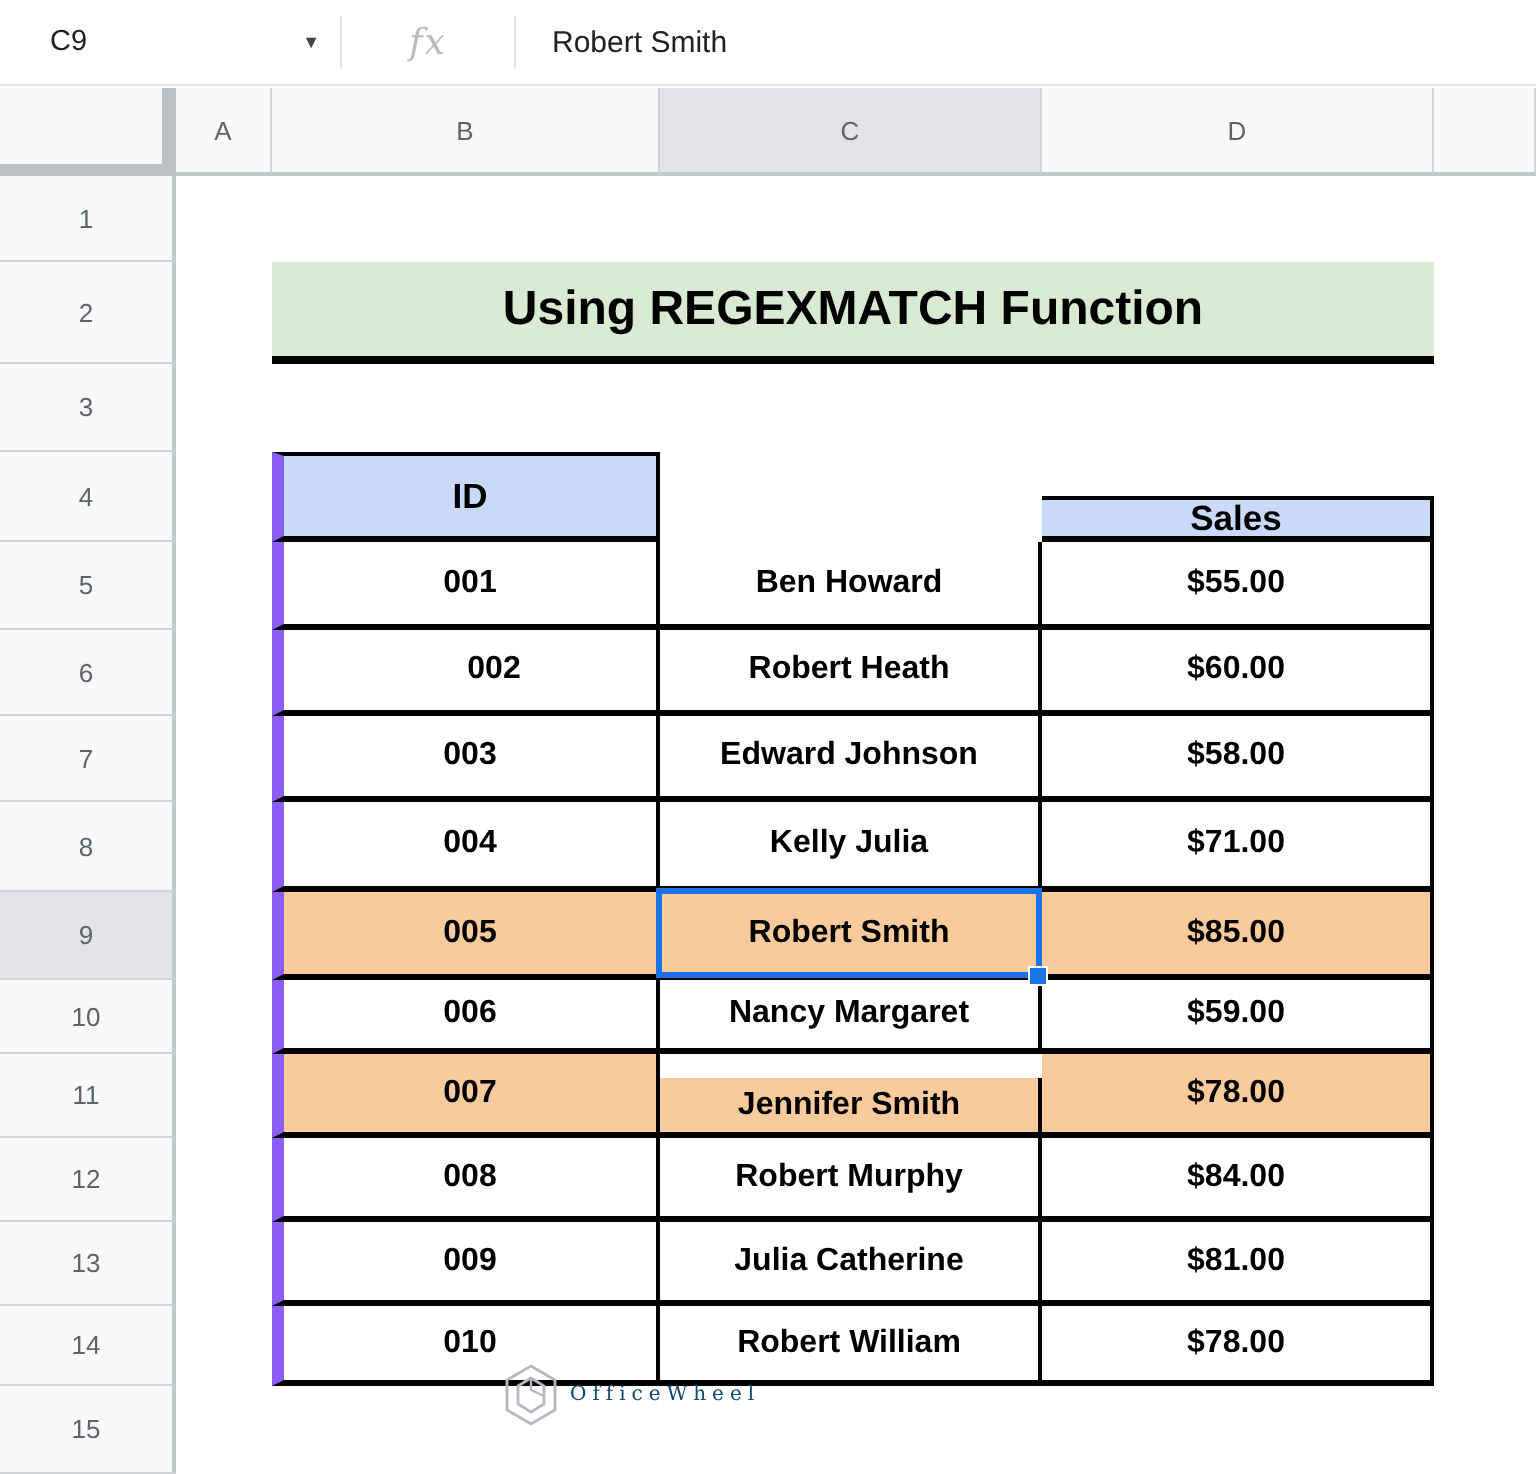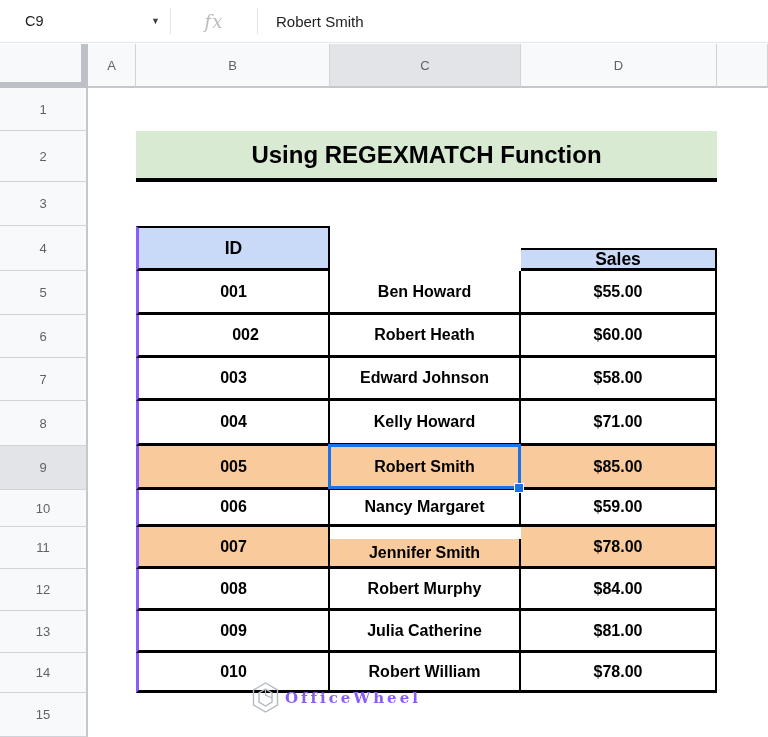--- a/index.html
+++ b/index.html
@@ -36,34 +36,34 @@
   .sel { background:#e2e4e7; }
 
   .title-cell { background:#d9ead3; border-bottom:4px solid #000;
     display:flex; align-items:center; justify-content:center;
     font-weight:bold; font-size:24px; color:#000; }
 
   .tcell { display:flex; align-items:center; justify-content:center;
     background:#fff; color:#000; font-weight:bold; font-size:16px;
     border-right:2px solid #000; border-bottom:3px solid #000;
     position:relative; cursor:cell; }
-  .tcell.c1 { border-left:3px solid #8b5cf6; }
+  .tcell.c1 { border-left:6px solid #8b5cf6; }
   .thead { background:#c9daf8; border-top:2px solid #000; font-size:17.5px; }
   .hl { background:#f9cb9c; }
 
   .sel-box { position:absolute; inset:-2px; border:3px solid #1a73e8;
     pointer-events:none; z-index:5; }
   .fill-handle { position:absolute; right:-5px; bottom:-6px; width:10px;
     height:10px; background:#1a73e8; border:1.5px solid #fff; z-index:6; }
 
   
   .watermark { position:absolute; left:252px; top:682px; display:flex;
     align-items:center; gap:6px; z-index:10; }
-  .wm-text { font-family:"DejaVu Serif",serif; font-size:15px;
-    color:#8b5cf6; letter-spacing:3px;font-weight:bold; }
+  .wm-text { font-family:"DejaVu Serif",serif; font-size:10px;
+    color:#0c4a6e; letter-spacing:3px; }
 </style>
 </head>
 <body>
 
 <div class="app">
 
   <div class="formula-bar">
     <div class="name-box">
       <span class="name-box-text">C9</span>
       <span class="dd">▼</span>
@@ -102,21 +102,21 @@
       <div class="tcell c1" style="grid-area: 6 / 3;">001</div>
       <div class="tcell" style="grid-area: 6 / 4;">Ben Howard</div>
       <div class="tcell" style="grid-area: 6 / 5;">$55.00</div>
       <div class="tcell c1" style="grid-area: 7 / 3; padding-left: 24px;">002</div>
       <div class="tcell" style="grid-area: 7 / 4;">Robert Heath</div>
       <div class="tcell" style="grid-area: 7 / 5;">$60.00</div>
       <div class="tcell c1" style="grid-area: 8 / 3;">003</div>
       <div class="tcell" style="grid-area: 8 / 4;">Edward Johnson</div>
       <div class="tcell" style="grid-area: 8 / 5;">$58.00</div>
       <div class="tcell c1" style="grid-area: 9 / 3;">004</div>
-      <div class="tcell" style="grid-area: 9 / 4;">Kelly Howard</div>
+      <div class="tcell" style="grid-area: 9 / 4;">Kelly Julia</div>
       <div class="tcell" style="grid-area: 9 / 5;">$71.00</div>
       <div class="tcell hl c1" style="grid-area: 10 / 3;">005</div>
       <div class="tcell hl" style="grid-area: 10 / 4;">Robert Smith<div class="sel-box"></div><div class="fill-handle"></div></div>
       <div class="tcell hl" style="grid-area: 10 / 5;">$85.00</div>
       <div class="tcell c1" style="grid-area: 11 / 3;">006</div>
       <div class="tcell" style="grid-area: 11 / 4;">Nancy Margaret</div>
       <div class="tcell" style="grid-area: 11 / 5;">$59.00</div>
       <div class="tcell hl c1" style="grid-area: 12 / 3;">007</div>
       <div class="tcell hl" style="grid-area: 12 / 4; margin-top: 12px;">Jennifer Smith</div>
       <div class="tcell hl" style="grid-area: 12 / 5;">$78.00</div>

